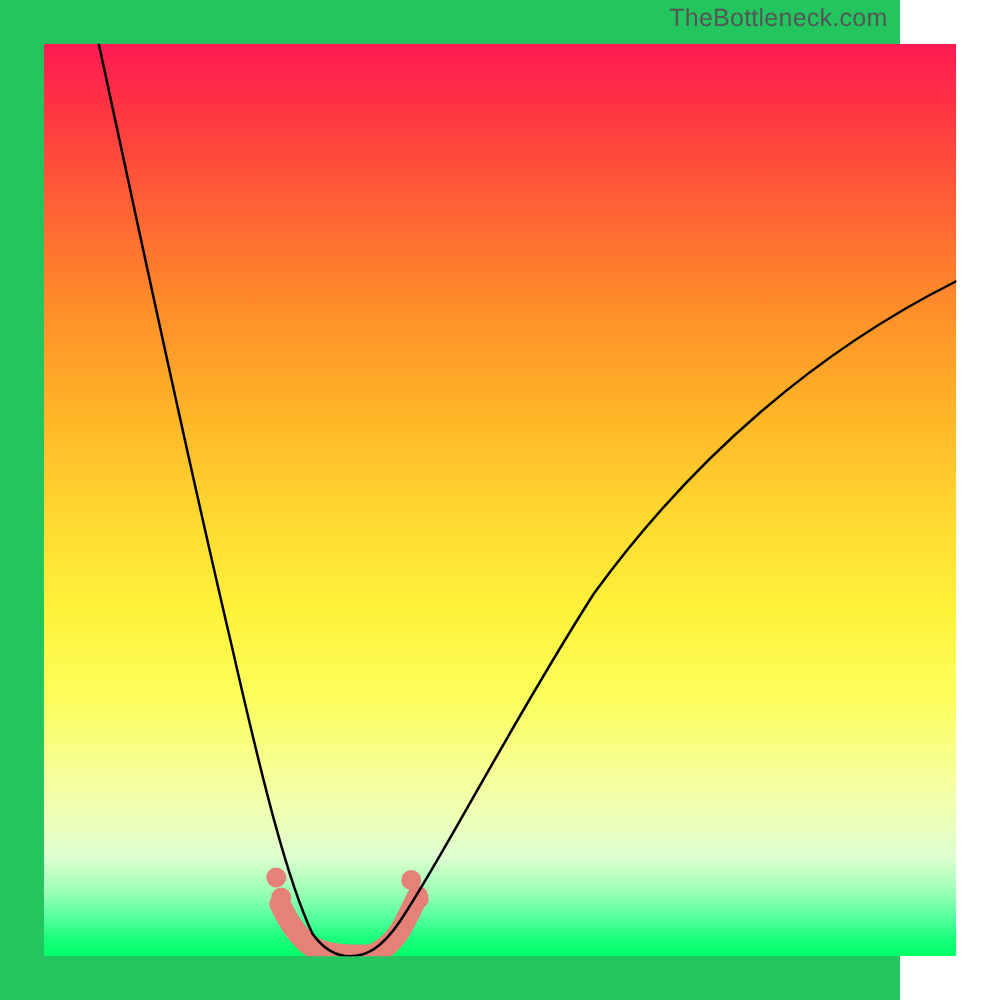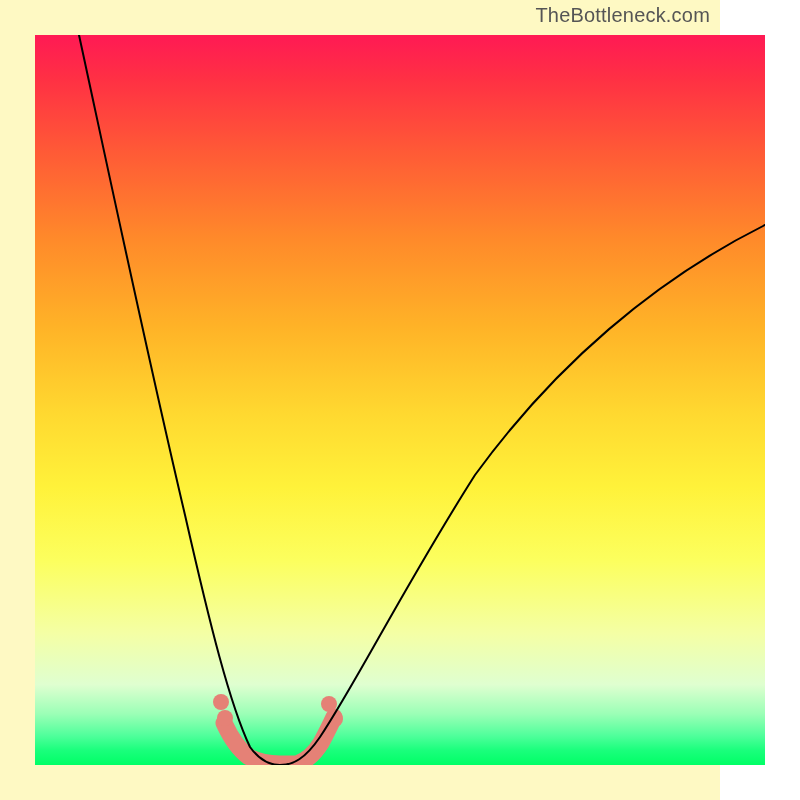--- a/index.html
+++ b/index.html
@@ -7,21 +7,21 @@
     padding: 0;
     width: 800px;
     height: 800px;
     overflow: hidden;
     font-family: Arial, Helvetica, sans-serif;
   }
   .frame {
     position: relative;
     width: 720px;
     height: 800px;
-    background: #fef9c3;
+    background: #22c55e;
   }
   .watermark {
     position: absolute;
     top: 4px;
     right: 10px;
     color: #555;
     font-size: 20px;
     font-weight: 500;
     letter-spacing: 0.2px;
     z-index: 50;

